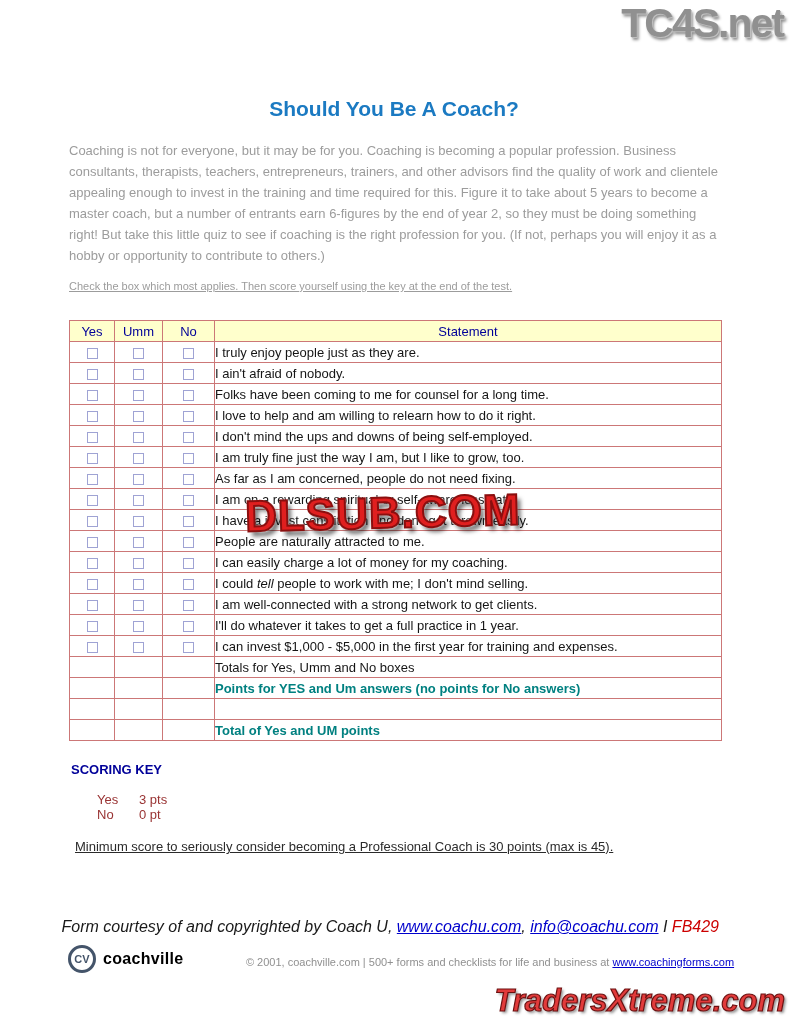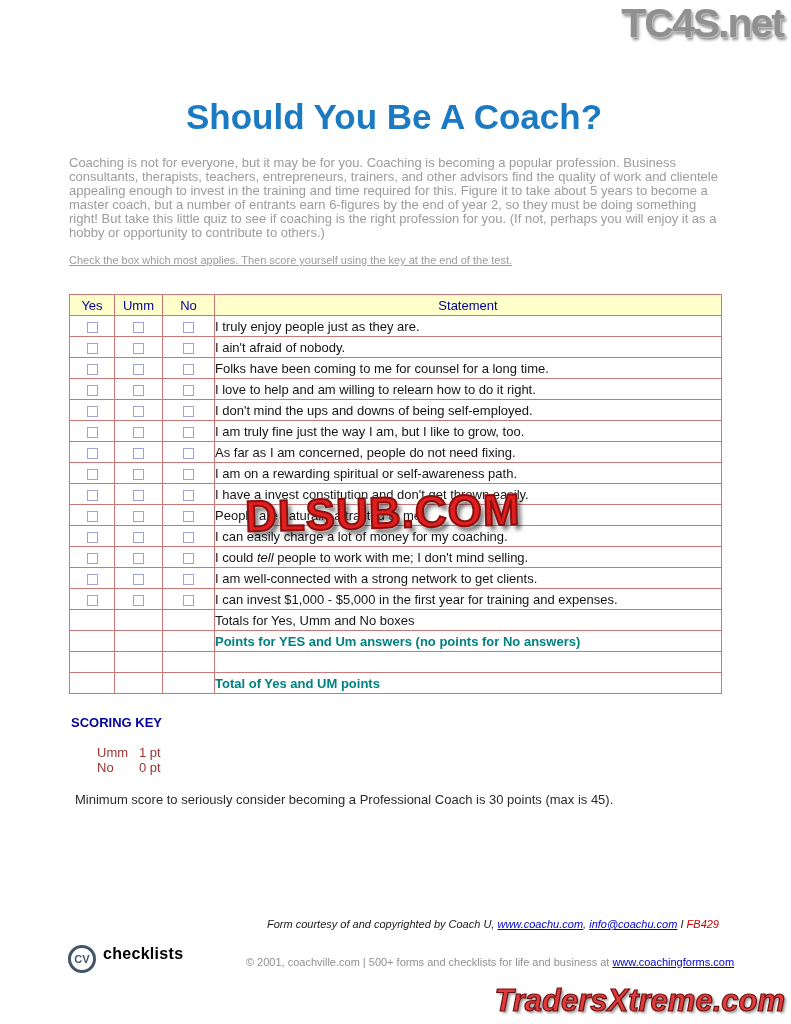--- a/index.html
+++ b/index.html
@@ -4,24 +4,24 @@
 <style>
   html,body { margin:0; padding:0; background:#ffffff; }
   .page {
     position:relative; width:791px; height:1024px; background:#ffffff;
     font-family:"Liberation Sans", sans-serif; overflow:hidden;
   }
   .content { position:absolute; left:69px; top:0; width:650px; }
 
   .title {
     margin:97px 0 0 0; text-align:center;
-    font-size:35px; font-weight:bold; color:#1b7ac2; letter-spacing:0px;
+    font-size:21px; font-weight:bold; color:#1b7ac2; letter-spacing:0px;
   }
   .intro {
-    margin:19px 0 0 0; font-size:13px; line-height:14px; color:#9c9c9c;
+    margin:19px 0 0 0; font-size:13px; line-height:21px; color:#9c9c9c;
   }
   .instructions {
     margin:13px 0 0 0; font-size:11px; line-height:15.3px; color:#9c9c9c;text-decoration:underline;
   }
 
   table.quiz {
     margin-top:26px; border-collapse:collapse; width:653px; table-layout:fixed;
   }
   table.quiz th, table.quiz td { border:1px solid #cc7777; height:20px; padding:0; }
   col.c-yes { width:45px; } col.c-umm { width:48px; } col.c-no { width:52px; }
@@ -33,29 +33,29 @@
     display:inline-block; width:9px; height:9px;
     border:1px solid #9fa3d4; background:#ffffff; vertical-align:middle;
   }
   td.stmt { font-size:13px; color:#151515; padding:1px 4px 1px 6px; text-align:left; }
   tr.teal-row td.stmt { color:#008080; font-weight:bold; }
   td.mult { color:#8b3333; font-weight:bold; font-size:13px; text-align:center; }
 
   .scoring-heading { margin:21px 0 0 2px; font-size:13px; font-weight:bold; color:#000099; }
   .key { margin:16px 0 0 28px; font-size:13px; line-height:14.5px; color:#993333; }
   .key .k-label { display:inline-block; width:42px; }
-  .min-note { margin:17px 0 0 6px; font-size:13px; color:#2b2b2b; }
+  .min-note { margin:17px 0 0 6px; font-size:13px; color:#2b2b2b;text-decoration:underline; }
 
   .courtesy {
-    position:absolute; top:918px; right:72px; font-size:11px; font-style:italic; color:#1a1a1a;
+    position:absolute; top:918px; right:72px; font-size:16px; font-style:italic; color:#1a1a1a;
   }
   .courtesy a { color:#0000cc; text-decoration:underline; }
   .fb-code { color:#cc0000; }
 
-  .logo { position:absolute; left:68px; top:945px; display:flex; }
+  .logo { position:absolute; left:68px; top:945px; display:flex; align-items:center; }
   .logo-circle {
     width:22px; height:22px; border-radius:50%; border:3px solid #44546a;
     display:flex; align-items:center; justify-content:center;
     font-size:11px; font-weight:bold; color:#44546a;
   }
   .logo-word { margin-left:7px; font-size:16px; font-weight:bold; color:#000000; letter-spacing:0.3px; }
 
   .copyright {
     position:absolute; top:956px; left:175px; width:630px; text-align:center;
     font-size:11px; color:#909090;
@@ -190,20 +190,26 @@
           <tr>
             <td class="cb"><span class="checkbox"></span></td>
             <td class="cb"><span class="checkbox"></span></td>
             <td class="cb"><span class="checkbox"></span></td>
             <td class="stmt">I am well-connected with a strong network to get clients.</td>
           </tr>
           <tr>
             <td class="cb"><span class="checkbox"></span></td>
             <td class="cb"><span class="checkbox"></span></td>
             <td class="cb"><span class="checkbox"></span></td>
+            <td class="stmt">I'll do whatever it takes to get a full practice in 1 year.</td>
+          </tr>
+          <tr>
+            <td class="cb"><span class="checkbox"></span></td>
+            <td class="cb"><span class="checkbox"></span></td>
+            <td class="cb"><span class="checkbox"></span></td>
             <td class="stmt">I can invest $1,000 - $5,000 in the first year for training and expenses.</td>
           </tr>
         </tbody>
       <tbody>
         <tr>
           <td class="cb"></td>
           <td class="cb"></td>
           <td class="cb"></td>
           <td class="stmt">Totals for Yes, Umm and No boxes</td>
         </tr>
@@ -225,37 +231,37 @@
           <td class="cb"></td>
           <td class="stmt">Total of Yes and UM points</td>
         </tr>
       </tbody>
     </table>
 
     <div class="scoring-heading">SCORING KEY</div>
 
     <div class="key">
       <div>
-        <span class="k-label">Umm</span><span>1 pt</span>
+        <span class="k-label">Yes</span><span>3 pts</span>
       </div>
       <div>
         <span class="k-label">No</span><span>0 pt</span>
       </div>
     </div>
 
     <div class="min-note">Minimum score to seriously consider becoming a Professional Coach is 30 points (max is 45).</div>
 
   </div>
 
   <div class="courtesy">
     <span>Form courtesy of and copyrighted by Coach U, </span><a href="#">www.coachu.com</a><span>, </span><a href="#">info@coachu.com</a><span> I </span><span class="fb-code">FB429</span>
   </div>
 
   <div class="logo">
     <span class="logo-circle">CV</span>
-    <span class="logo-word">checklists</span>
+    <span class="logo-word">coachville</span>
   </div>
 
   <div class="copyright">
     <span>© 2001, coachville.com | 500+ forms and checklists for life and business at </span><a href="#">www.coachingforms.com</a>
   </div>
 
 </div>
 
 </body></html>

